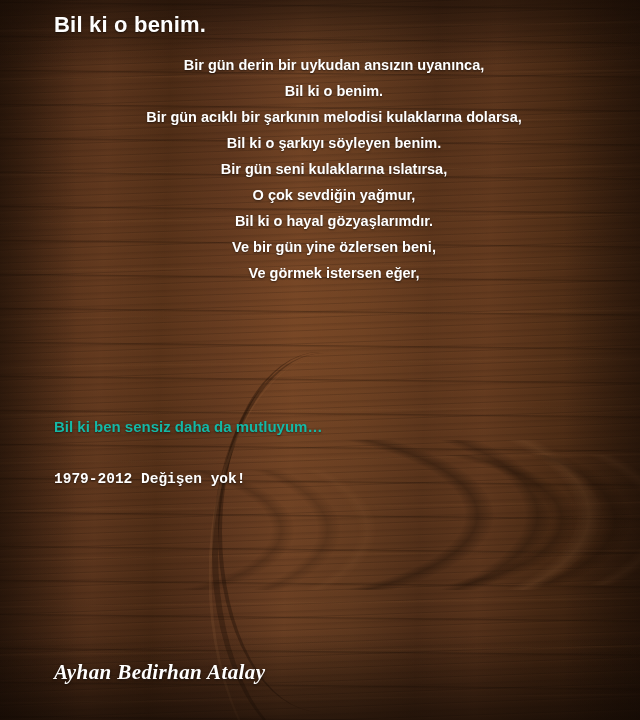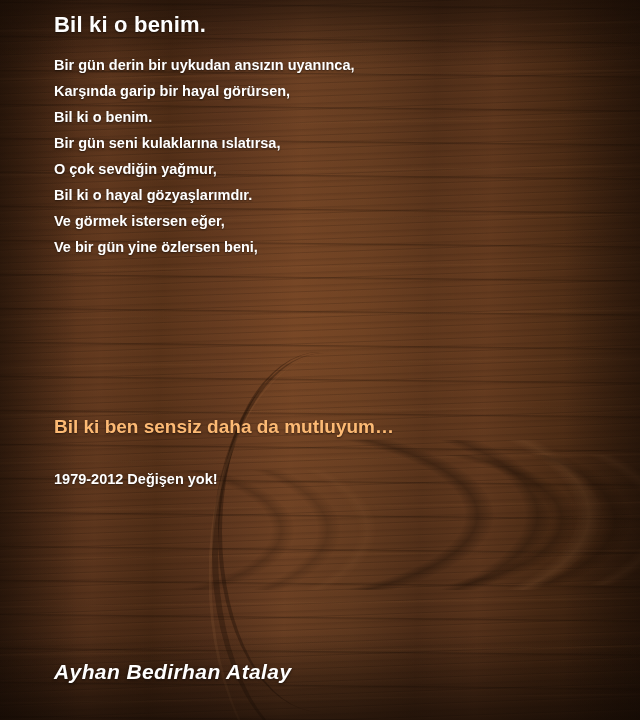--- a/index.html
+++ b/index.html
@@ -146,51 +146,53 @@
   }
 
   .poem-line {
     font-size: 14.5px;
     font-weight: bold;
     color: #ffffff;
     line-height: 26px;
     height: 26px;
     white-space: nowrap;
     text-shadow: 0 1px 2px rgba(0,0,0,.5);
+    text-align: center;
   }
 
   .poem-closing {
     position: absolute;
     left: 54px;
     top: 414px;
-    font-size: 19px;
-    font-weight: bold;
-    color: #fdba74;
+    font-size: 15px;
+    font-weight: bold;
+    color: #14b8a6;
     line-height: 26px;
     white-space: nowrap;
     text-shadow: 0 1px 2px rgba(0,0,0,.5);
   }
 
   .poem-note {
     position: absolute;
     left: 54px;
     top: 466px;
     font-size: 14.5px;
     font-weight: bold;
     color: #ffffff;
     line-height: 26px;
     white-space: nowrap;
     text-shadow: 0 1px 2px rgba(0,0,0,.5);
+    font-family: Liberation Mono, monospace;
   }
 
   .author {
     position: absolute;
     left: 54px;
     top: 660px;
-    font-family: Liberation Sans, sans-serif;
+    font-family: Liberation Serif, serif;
     font-size: 21px;
     font-style: italic;
     font-weight: bold;
     color: #ffffff;
     letter-spacing: .4px;
     text-shadow: 0 1px 3px rgba(0,0,0,.6);
     white-space: nowrap;
   }
 </style>
 </head>
@@ -208,27 +210,28 @@
   <div class="knot k2"></div>
   <div class="knot k3"></div>
   <div class="wood-shade"></div>
 
   <div class="content">
 
     <h1 class="poem-title">Bil ki o benim.</h1>
 
     <div class="poem-body">
       <div class="poem-line">Bir gün derin bir uykudan ansızın uyanınca,</div>
-      <div class="poem-line">Karşında garip bir hayal görürsen,</div>
       <div class="poem-line">Bil ki o benim.</div>
+      <div class="poem-line">Bir gün acıklı bir şarkının melodisi kulaklarına dolarsa,</div>
+      <div class="poem-line">Bil ki o şarkıyı söyleyen benim.</div>
       <div class="poem-line">Bir gün seni kulaklarına ıslatırsa,</div>
       <div class="poem-line">O çok sevdiğin yağmur,</div>
       <div class="poem-line">Bil ki o hayal gözyaşlarımdır.</div>
+      <div class="poem-line">Ve bir gün yine özlersen beni,</div>
       <div class="poem-line">Ve görmek istersen eğer,</div>
-      <div class="poem-line">Ve bir gün yine özlersen beni,</div>
     </div>
 
     <div class="poem-closing">Bil ki ben sensiz daha da mutluyum…</div>
 
     <div class="poem-note">1979-2012 Değişen yok!</div>
 
     <div class="author">Ayhan Bedirhan Atalay</div>
 
   </div>
 </div>

